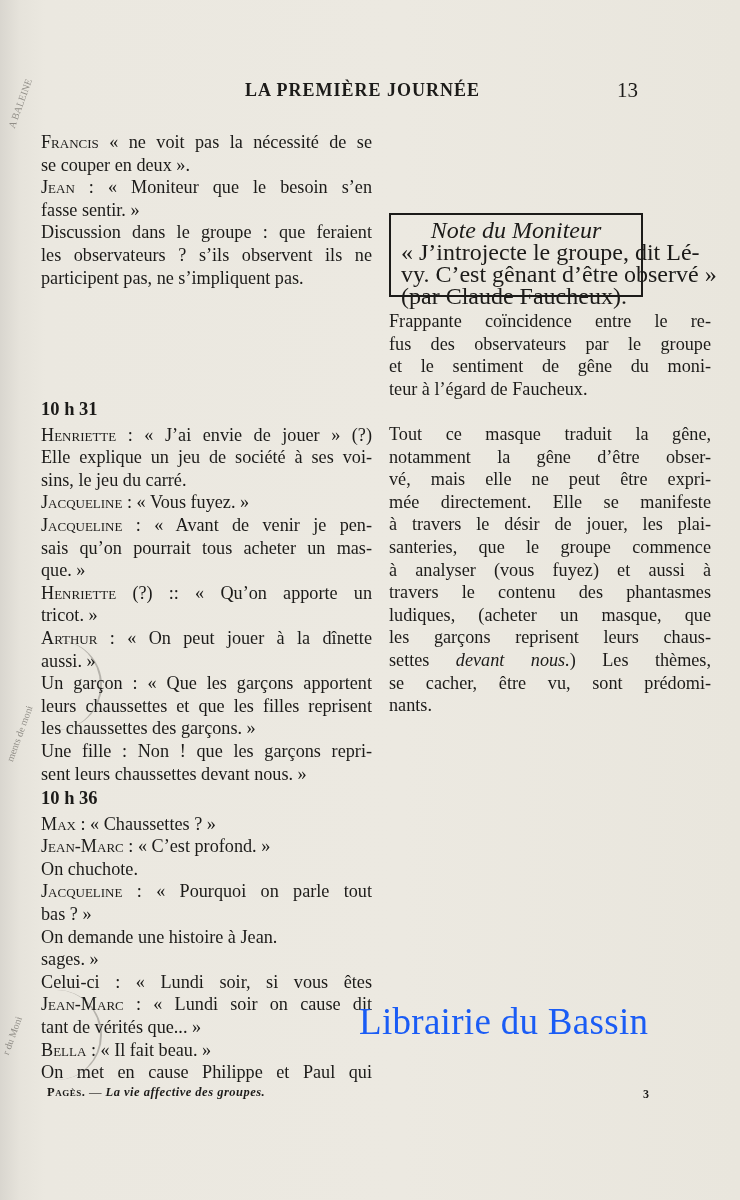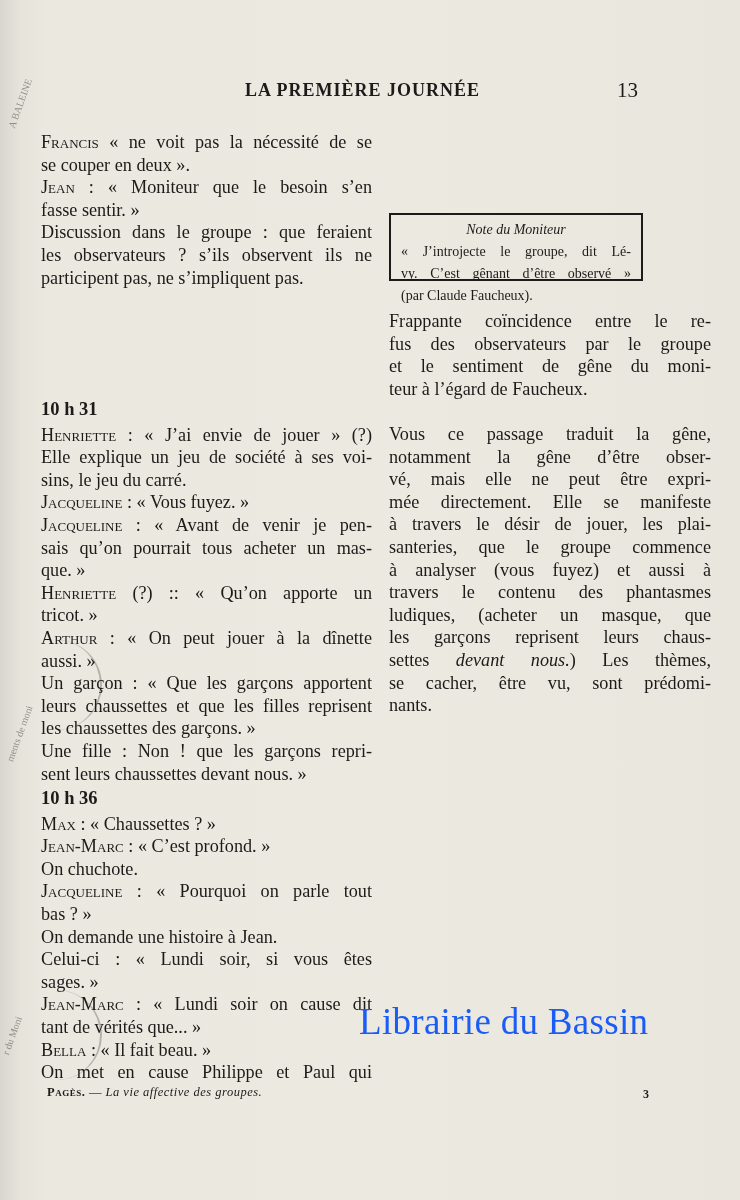--- a/index.html
+++ b/index.html
@@ -32,34 +32,34 @@
   .col {
     position: absolute; font-size: 18.2px; line-height: 22.6px; text-align: justify;
   }
   .col-left { left: 41px; width: 331px; }
   .col-right { left: 389px; width: 322px; }
   .line { display: block; white-space: nowrap; text-align-last: justify; }
   .line.last { text-align-last: left; }
   .sc { font-variant: small-caps; }
   .time-heading { font-weight: bold; font-size: 18.5px; display: block; }
   .note-box {
-    position: absolute; left: 389px; top: 213px; width: 254px; height: 68px;
+    position: absolute; left: 389px; top: 213px; width: 254px; height: 84px;
     border: 2.5px solid #1c1b19; padding: 4px 10px 0 10px; box-sizing: border-box;
-    font-size: 14px; line-height: 22px;
+    font-size: 24px; line-height: 22px;
   }
   .note-title { display: block; text-align: center; font-style: italic; }
   .watermark {
     position: absolute; left: 359px; top: 1000px; font-family: Liberation Serif, serif;
     font-size: 37px; color: #1a5cf5; white-space: nowrap; letter-spacing: 0.3px;
   }
   .footer-left {
     position: absolute; left: 47px; top: 1085px; font-size: 12.5px; letter-spacing: 0.5px;
   }
   .footer-left .sc { font-weight: bold; margin-top: 11px; }
-  .footer-left .it { font-style: italic; font-weight: normal; }
+  .footer-left .it { font-style: italic; font-weight: bold; }
   .footer-right {
     position: absolute; left: 643px; top: 1087px; font-size: 12px; font-weight: bold;
   }
 </style>
 </head>
 <body>
 
 <div class="page">
 
   <div class="spine-mark" style="left:-6px; top:98px;">A BALEINE</div>
@@ -104,22 +104,22 @@
 
   <div class="col col-left" style="top:787px;">
     <span class="time-heading">10 h 36</span>
     <div style="height:3px"></div>
     <span class="line last"><span class="sc">Max</span><span> : « Chaussettes ? »</span></span>
     <span class="line last"><span class="sc">Jean-Marc</span><span> : « C’est profond. »</span></span>
     <span class="line last"><span>On chuchote.</span></span>
     <span class="line"><span class="sc">Jacqueline</span><span> : « Pourquoi on parle tout</span></span>
     <span class="line last"><span>bas ? »</span></span>
     <span class="line last"><span>On demande une histoire à Jean.</span></span>
+    <span class="line last"><span>sages. »</span></span>
     <span class="line"><span>Celui-ci : « Lundi soir, si vous êtes</span></span>
-    <span class="line last"><span>sages. »</span></span>
     <span class="line"><span class="sc">Jean-Marc</span><span> : « Lundi soir on cause dit</span></span>
     <span class="line last"><span>tant de vérités que... »</span></span>
     <span class="line last"><span class="sc">Bella</span><span> : « Il fait beau. »</span></span>
     <span class="line"><span>On met en cause Philippe et Paul qui</span></span>
   </div>
 
   <div class="note-box">
     <span class="note-title">Note du Moniteur</span>
     <span class="line">« J’introjecte le groupe, dit Lé-</span>
     <span class="line">vy. C’est gênant d’être observé »</span>
@@ -127,21 +127,21 @@
   </div>
 
   <div class="col col-right" style="top:310px;">
     <span class="line">Frappante coïncidence entre le re-</span>
     <span class="line">fus des observateurs par le groupe</span>
     <span class="line">et le sentiment de gêne du moni-</span>
     <span class="line last">teur à l’égard de Faucheux.</span>
   </div>
 
   <div class="col col-right" style="top:423px;">
-    <span class="line">Vous ce passage traduit la gêne,</span>
+    <span class="line">Tout ce masque traduit la gêne,</span>
     <span class="line">notamment la gêne d’être obser-</span>
     <span class="line">vé, mais elle ne peut être expri-</span>
     <span class="line">mée directement. Elle se manifeste</span>
     <span class="line">à travers le désir de jouer, les plai-</span>
     <span class="line">santeries, que le groupe commence</span>
     <span class="line">à analyser (vous fuyez) et aussi à</span>
     <span class="line">travers le contenu des phantasmes</span>
     <span class="line">ludiques, (acheter un masque, que</span>
     <span class="line">les garçons reprisent leurs chaus-</span>
     <span class="line"><span>settes </span><em>devant nous.</em><span>) Les thèmes,</span></span>

